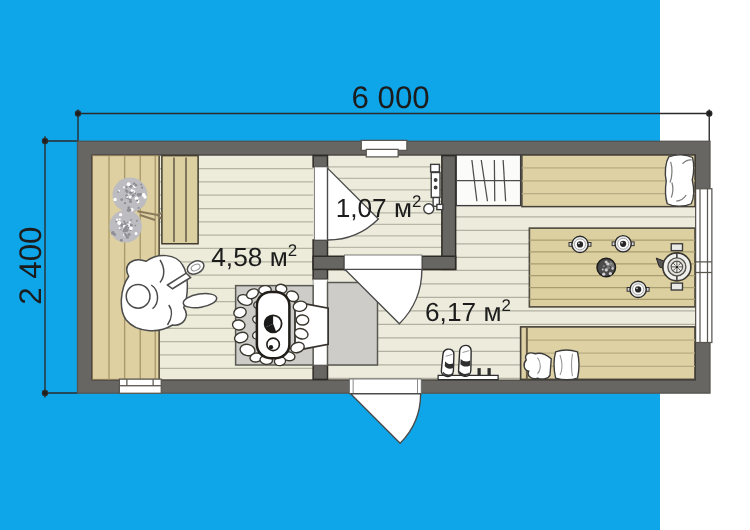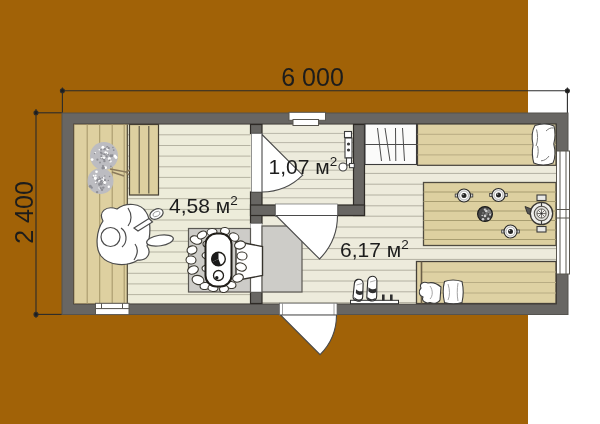--- a/index.html
+++ b/index.html
@@ -1,16 +1,16 @@
 <!DOCTYPE html>
 <html><head>
 <meta charset="utf-8">
 <style>
 html,body{margin:0;padding:0;background:#ffffff;}
-#page{width:528px;height:424px;position:relative;background:#a16207;font-family:"Liberation Sans", sans-serif;}
+#page{width:528px;height:424px;position:relative;background:#0ea5e9;font-family:"Liberation Sans", sans-serif;}
 </style>
 </head>
 <body>
 <div id="page">
 <svg width="600" height="424" viewBox="0 0 600 424" xmlns="http://www.w3.org/2000/svg">
 
 <g stroke="#2b2b2b" stroke-width="1.1" fill="#1d1d1d">
 <line x1="62.4" y1="87.5" x2="62.4" y2="113"></line>
 <line x1="567.4" y1="87.5" x2="567.4" y2="113"></line>
 <line x1="62.4" y1="90.8" x2="567.4" y2="90.8"></line>

